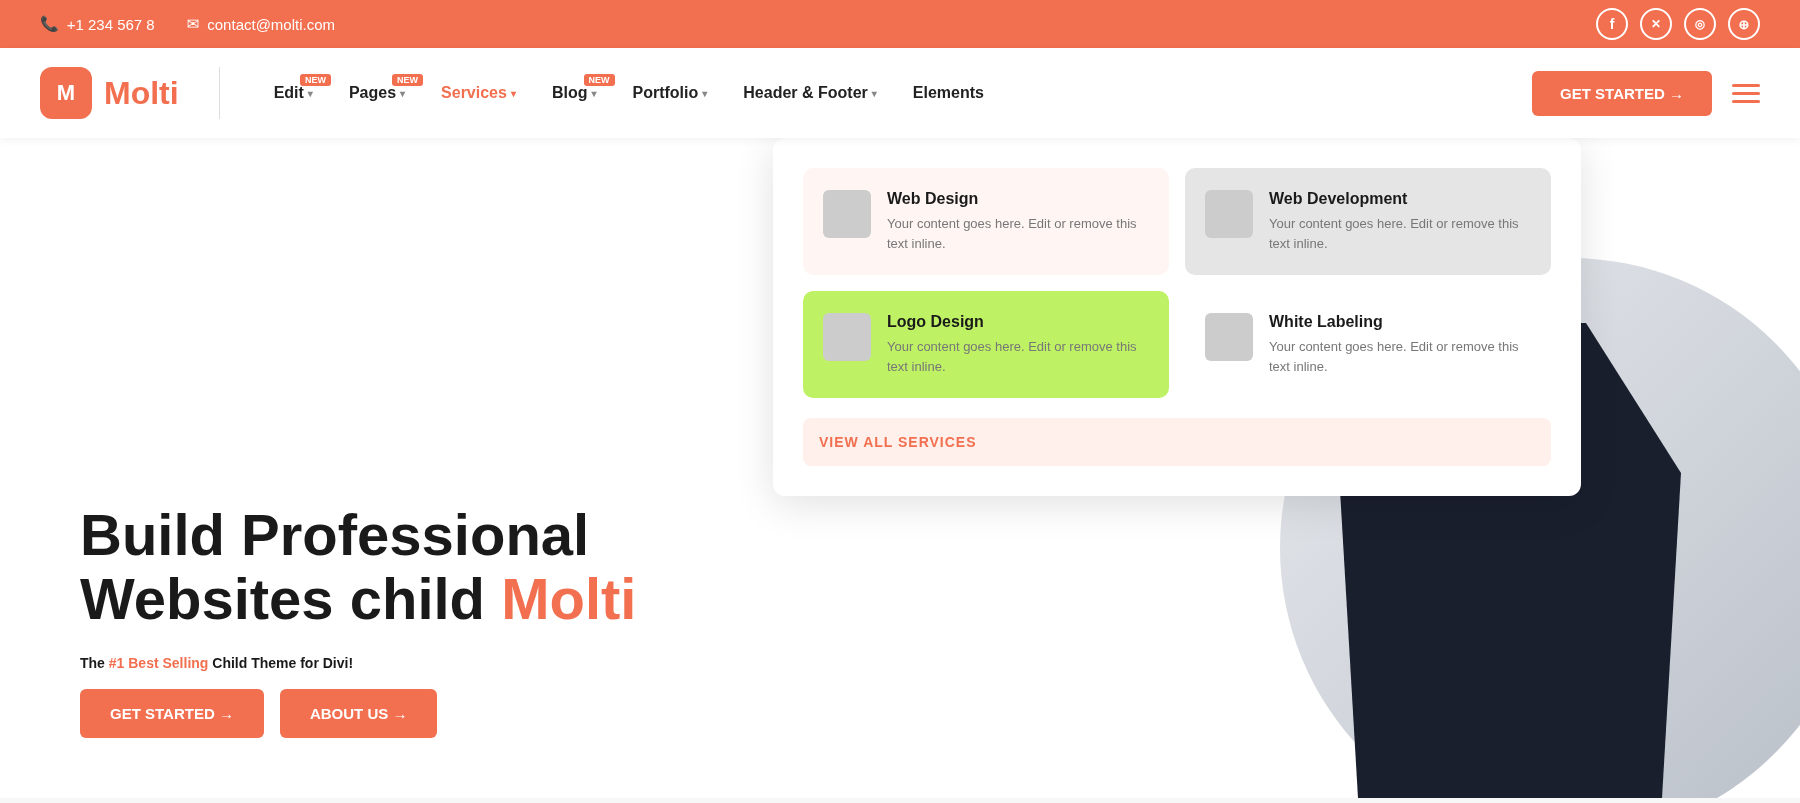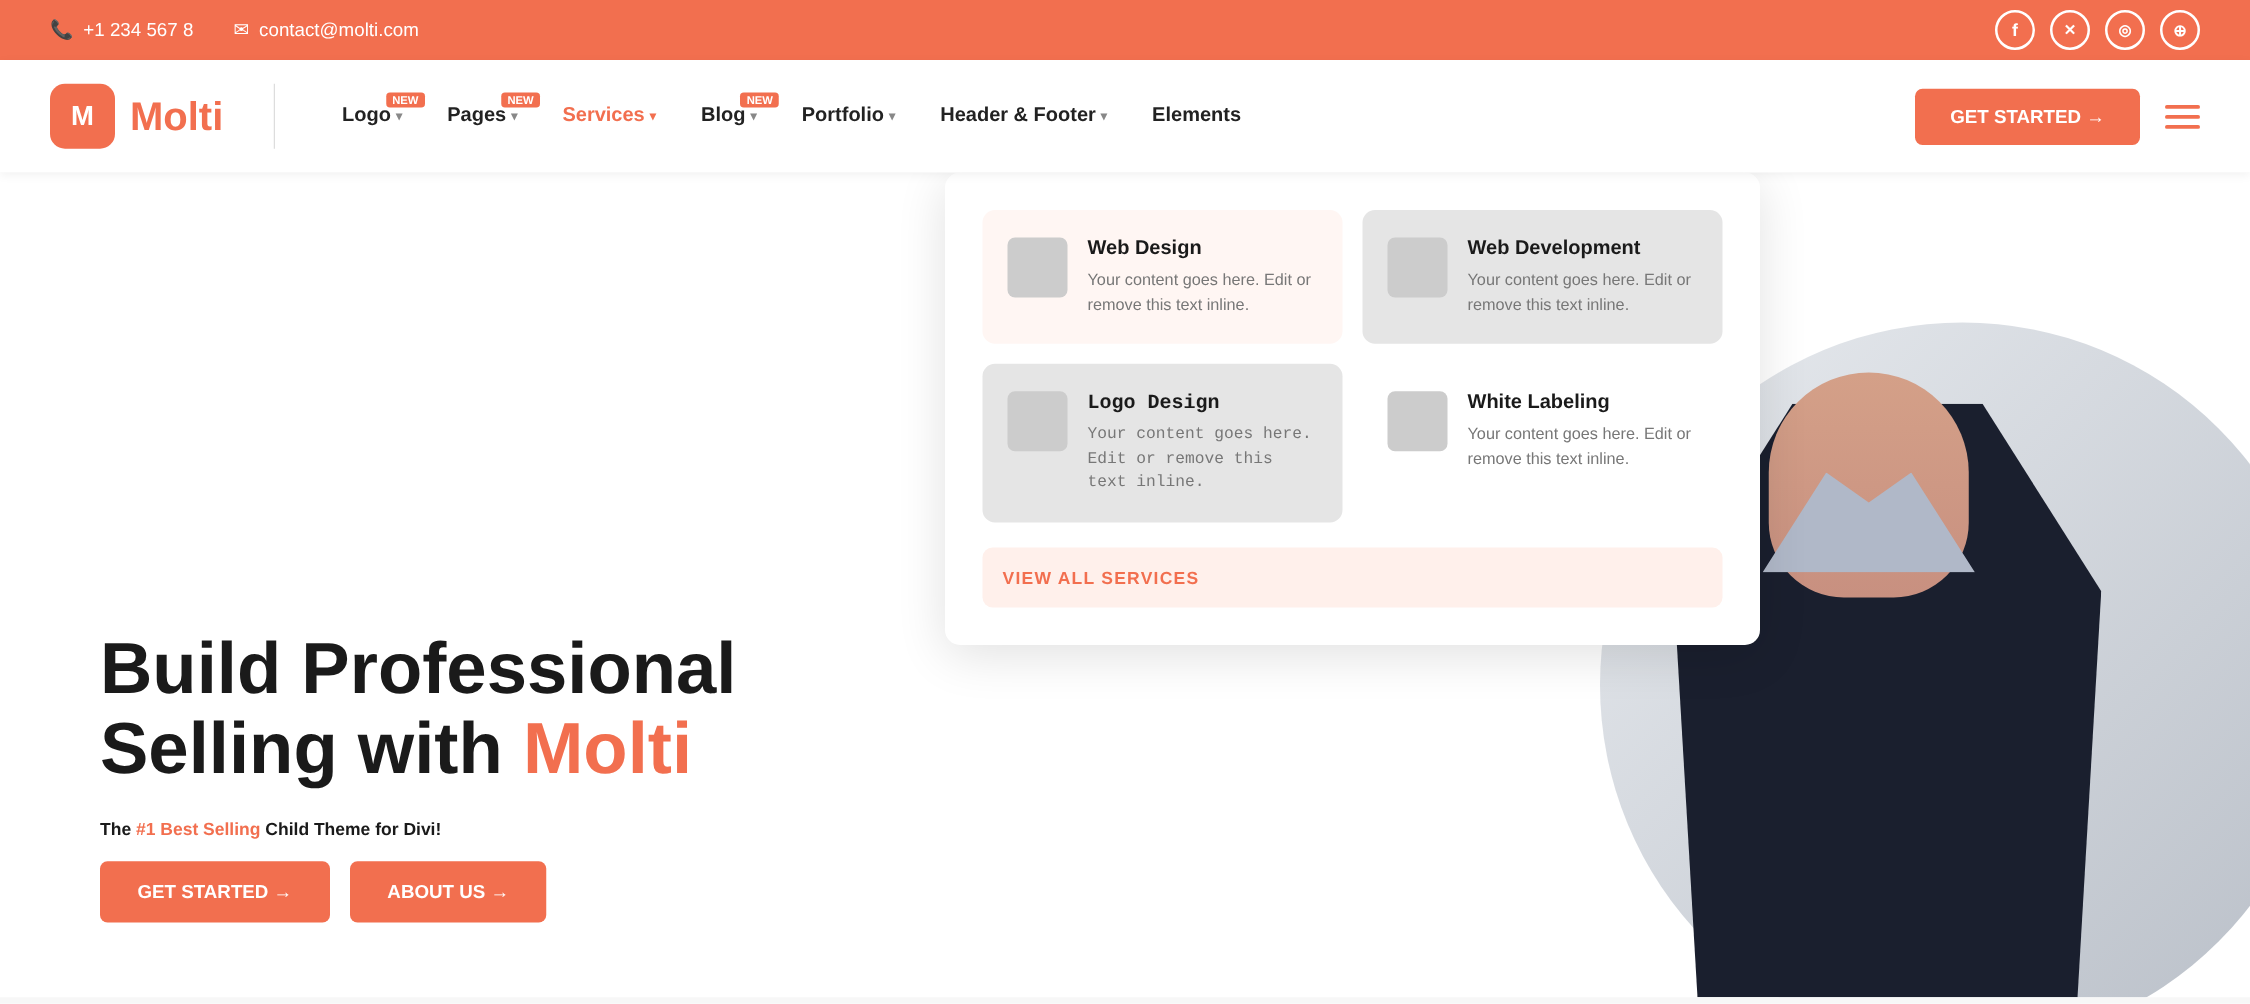--- a/index.html
+++ b/index.html
@@ -205,22 +205,22 @@
       height: 80px;
       background: #f26f4f;
       border-radius: 4px;
       opacity: 0.85;
     }
 
     
     .services-dropdown {
       position: absolute;
       top: 0;
-      left: 756px;
-      width: 652px;
+      left: 773px;
+      width: 808px;
       background: white;
       border-radius: 12px;
       box-shadow: 0 8px 40px rgba(0,0,0,0.12);
       z-index: 50;
       padding: 30px;
     }
     .services-grid {
       display: grid;
       grid-template-columns: 1fr 1fr;
       gap: 16px;
@@ -309,21 +309,21 @@
   </div>
 </div>
 
 <div class="header">
   <div class="logo-area">
     <div class="logo-icon">M</div>
     <div class="logo-text">Molti</div>
   </div>
   <nav class="nav">
     <div class="nav-item" style="position:relative;">
-      <span>Logo</span>
+      <span>Edit</span>
       <span class="nav-badge">NEW</span>
       <span class="nav-chevron">▾</span>
     </div>
     <div class="nav-item" style="position:relative;">
       <span>Pages</span>
       <span class="nav-badge">NEW</span>
       <span class="nav-chevron">▾</span>
     </div>
     <div class="nav-item" style="color:#f26f4f;">
       <span>Services</span>
@@ -361,21 +361,21 @@
   <div class="diagonal-stripes">
     <div class="stripe"></div>
     <div class="stripe"></div>
     <div class="stripe"></div>
     <div class="stripe"></div>
   </div>
 
   <div class="hero-left">
     <h1 class="hero-title">
       <span>Build Professional</span><br>
-      <span>Selling with</span>
+      <span>Websites child</span>
       <span class="highlight">Molti</span>
     </h1>
     <p class="hero-subtitle">
       <span>The </span><span class="highlight">#1 Best Selling</span><span> Child Theme for Divi!</span>
     </p>
     <div class="hero-buttons">
       <button class="btn-primary">
         <span>GET STARTED →</span>
       </button>
       <button class="btn-secondary">
@@ -396,21 +396,21 @@
       </div>
 
       <div class="service-card" style="background:#e5e5e5;">
         <div class="service-icon-box" style="background:#ccc;"></div>
         <div class="service-info">
           <h3>Web Development</h3>
           <p>Your content goes here. Edit or remove this text inline.</p>
         </div>
       </div>
 
-      <div class="service-card" style="background:#e5e5e5;font-family:Liberation Mono, monospace;">
+      <div class="service-card" style="background:#bef264;">
         <div class="service-icon-box" style="background:#ccc;"></div>
         <div class="service-info">
           <h3>Logo Design</h3>
           <p>Your content goes here. Edit or remove this text inline.</p>
         </div>
       </div>
 
       <div class="service-card" style="background:#fff;">
         <div class="service-icon-box" style="background:#ccc;"></div>
         <div class="service-info">

